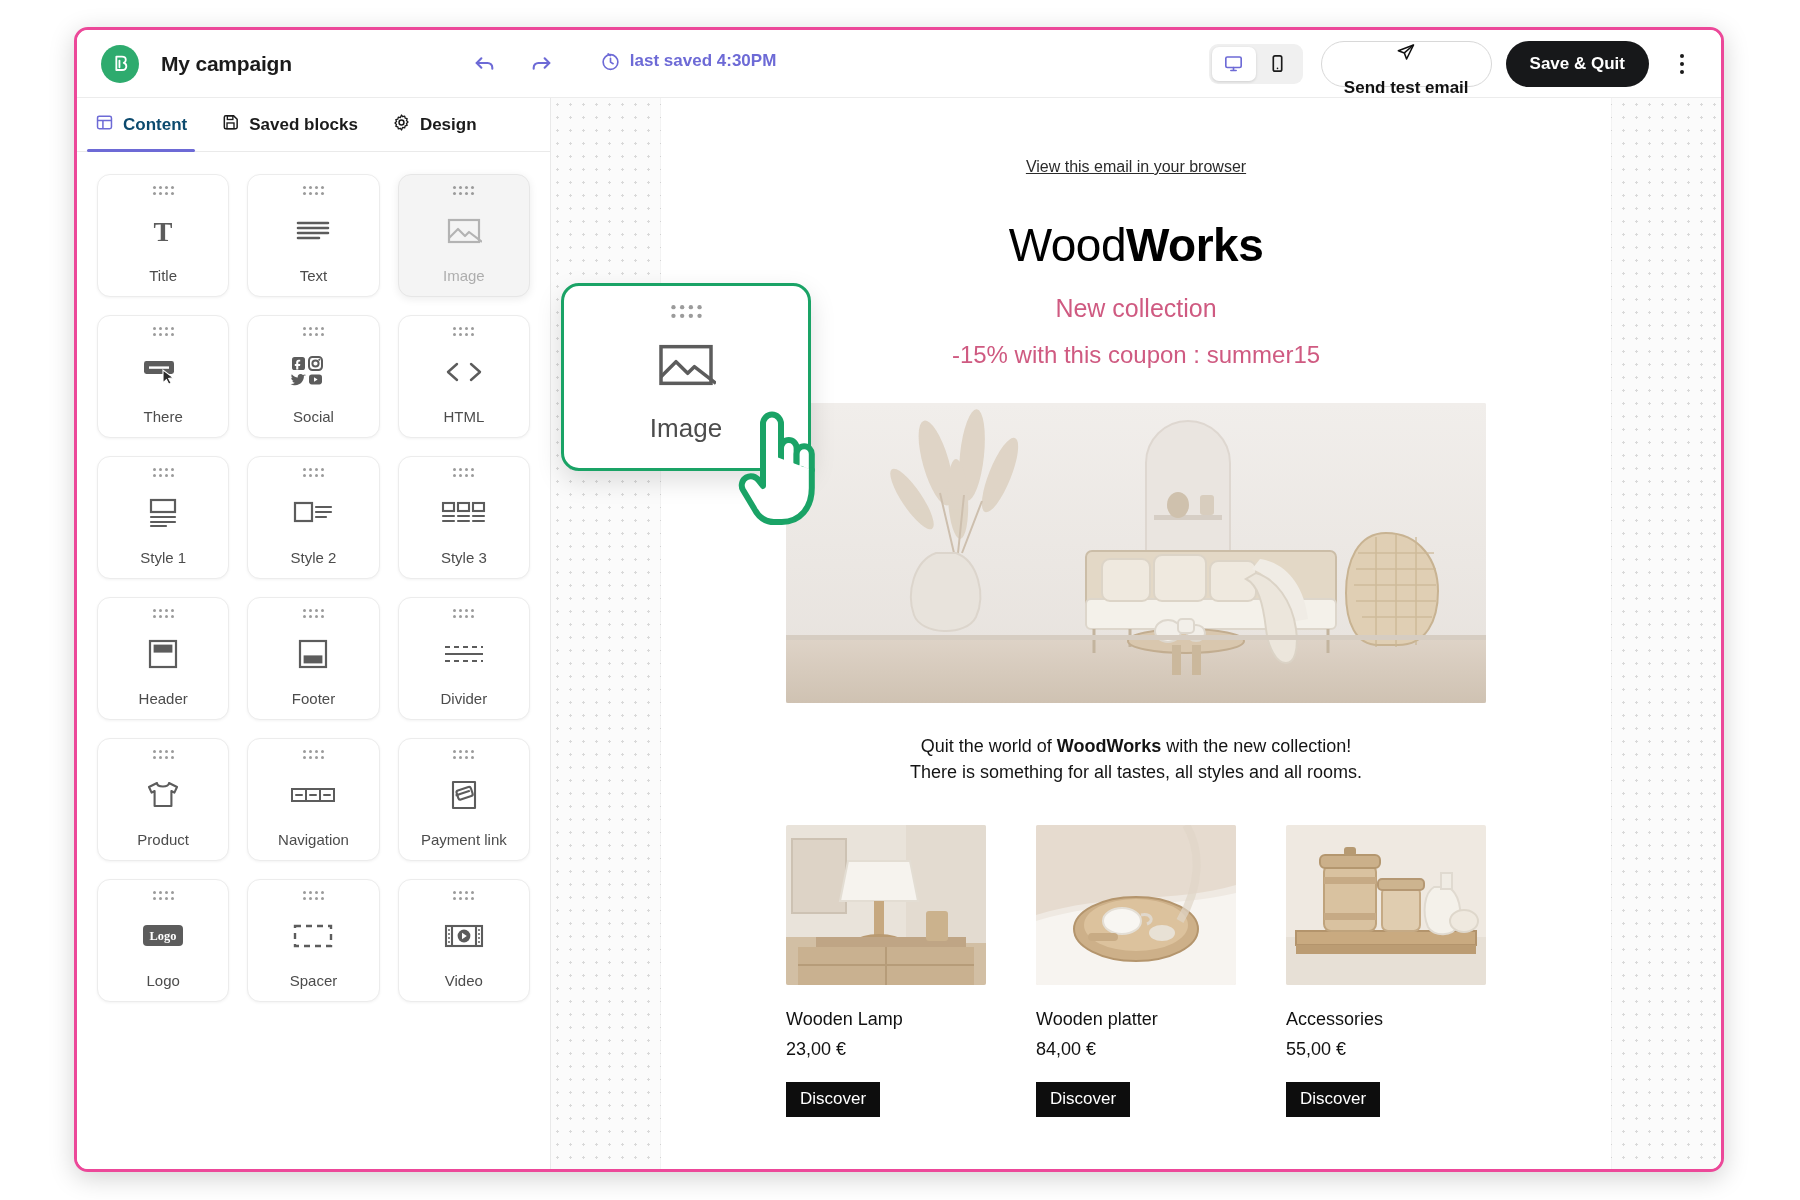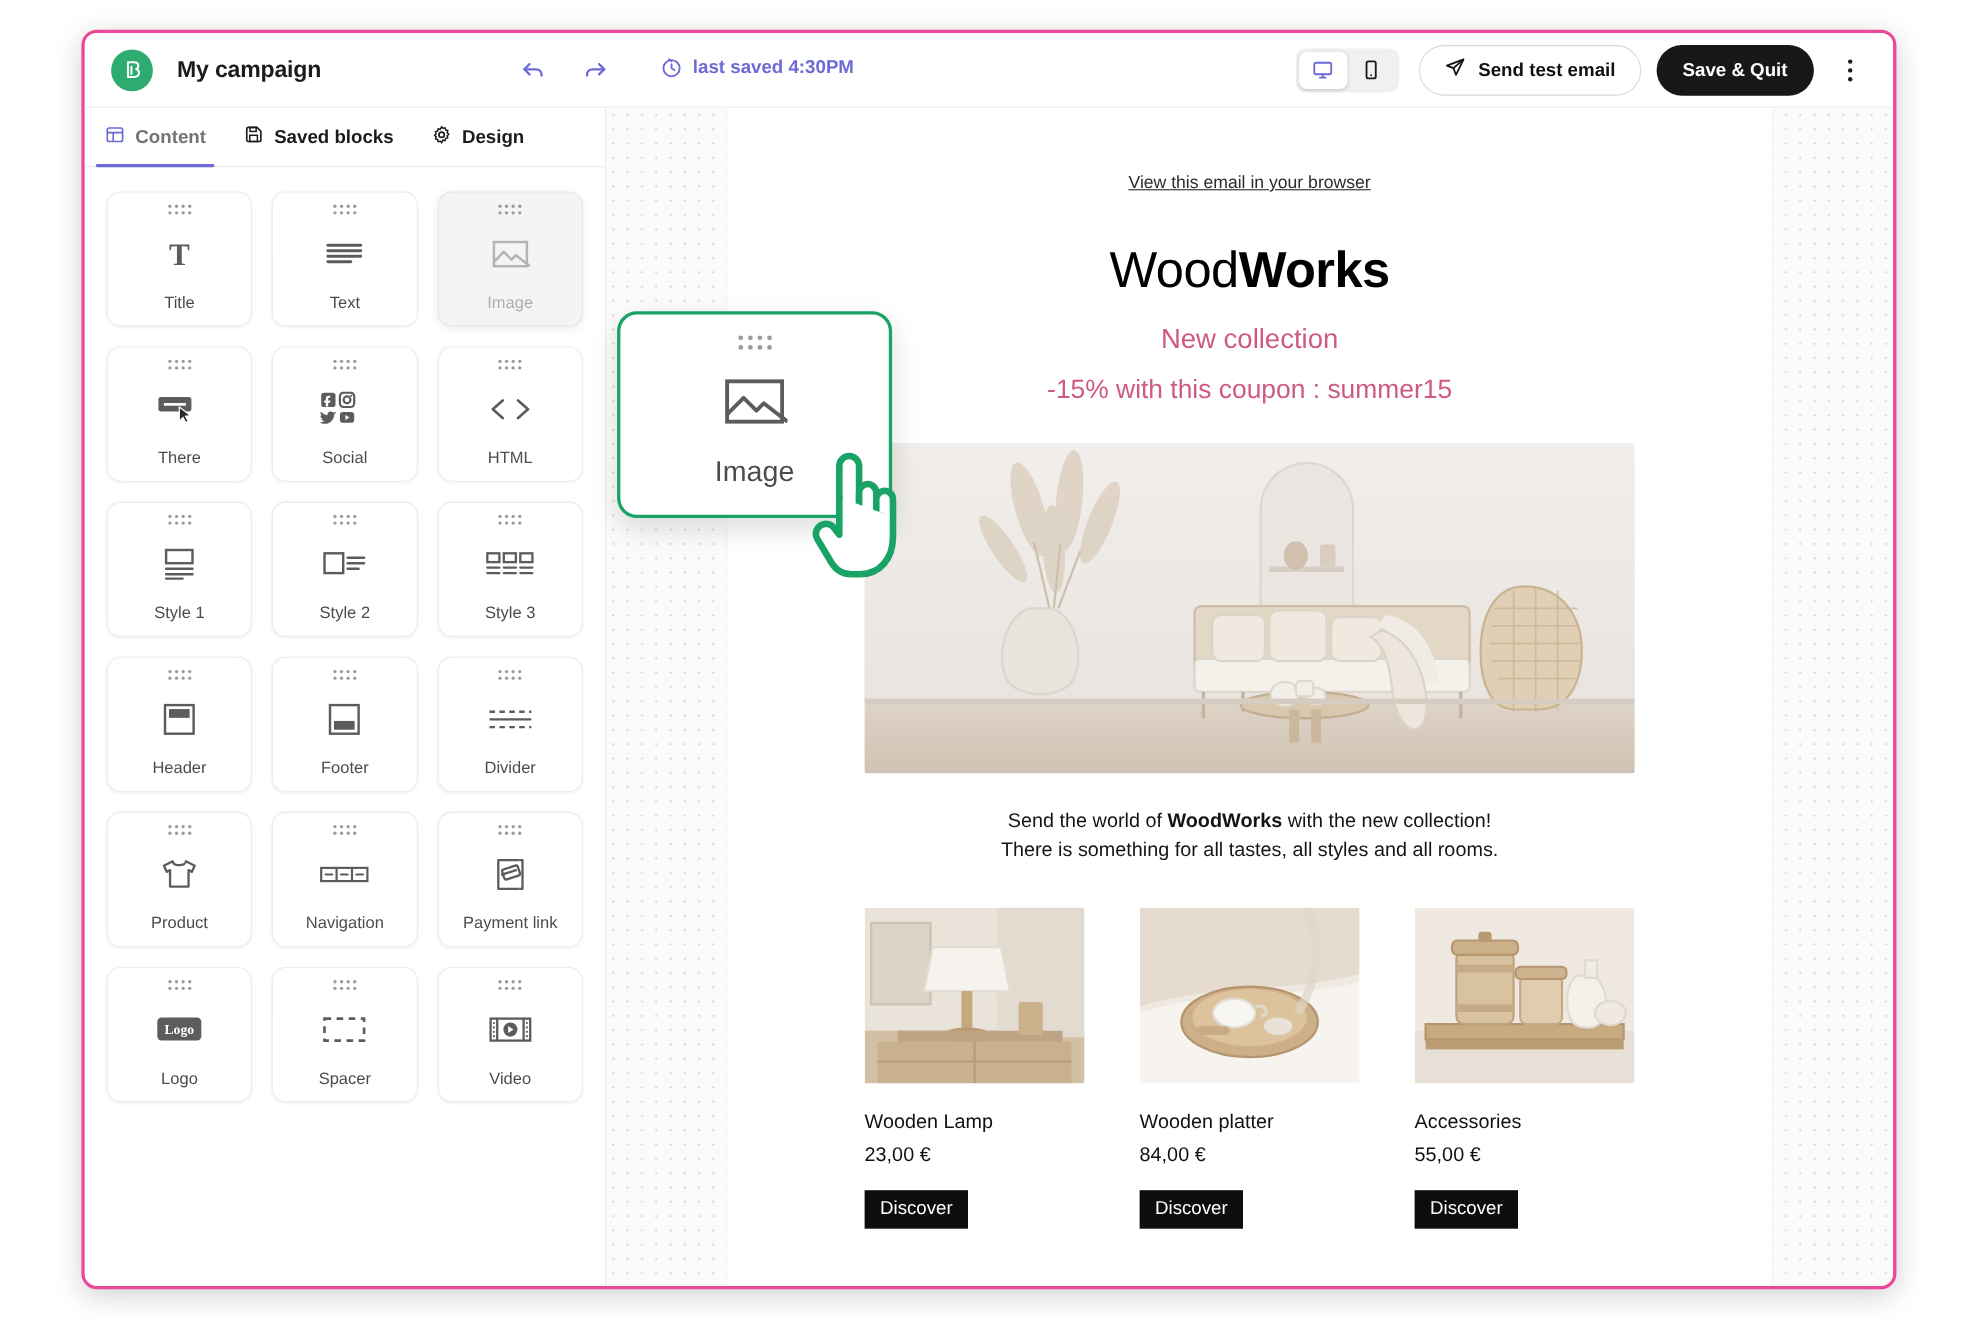--- a/index.html
+++ b/index.html
@@ -81,20 +81,21 @@
   #send-test-btn {
     display:flex; align-items:center; gap: 11px;
     height: 46px;
     padding: 0 22px;
     border: 1px solid #d8d8d8;
     border-radius: 26px;
     background: #fff;
     font-size: 17px; font-weight: bold; color:#111;
     cursor: pointer;
     white-space: nowrap;
+    flex-direction: column;
   }
   #save-quit-btn {
     margin-left: 14px;
     height: 46px;
     padding: 0 24px;
     border: none;
     border-radius: 26px;
     background: #17181a;
     color: #fff;
     font-size: 17px; font-weight: bold;
@@ -128,21 +129,21 @@
     position: relative;
   }
   .tab {
     display:flex; align-items:center; gap: 9px;
     font-size: 17px; font-weight: bold;
     color: #1b1b1b;
     background:none;border:none;cursor:pointer;
     height: 54px;
     position: relative;
   }
-  .tab.active { color: #737373; }
+  .tab.active { color: #0c4a6e; }
   .tab.active::after {
     content:""; position:absolute; left:-8px; right:-8px; bottom:0;
     height: 3px; background: #6d6ad6; border-radius:2px;
   }
 
   #blocks-grid {
     padding: 22px 20px 10px 20px;
     display:grid;
     grid-template-columns: repeat(3, 1fr);
     gap: 18px 18px;
@@ -874,21 +875,21 @@
               <path d="M590 134v110M610 130v114M630 134v108"></path>
             </g>
 
             <path d="M470 170c20 6 36 28 40 56 3 22-2 34-10 34-10 0-18-16-20-34-3-26-8-44-20-50z" fill="#ece6dc" stroke="#dbd3c6" stroke-width="2"></path>
 
             <rect y="232" width="700" height="5" fill="#d6cdc2"></rect>
           </svg>
         </div>
 
         <div id="intro-copy">
-          <span>Send the world of </span><b>WoodWorks</b><span> with the new collection!</span><br>
+          <span>Quit the world of </span><b>WoodWorks</b><span> with the new collection!</span><br>
           <span>There is something for all tastes, all styles and all rooms.</span>
         </div>
 
         <div id="products">
 
           <div class="product">
             <div class="p-thumb">
               <svg width="200" height="160" viewBox="0 0 200 160" style="display:block">
                 <rect width="200" height="160" fill="#e9e3da"></rect>
                 <rect x="0" y="112" width="200" height="48" fill="#d2bfa4"></rect>

